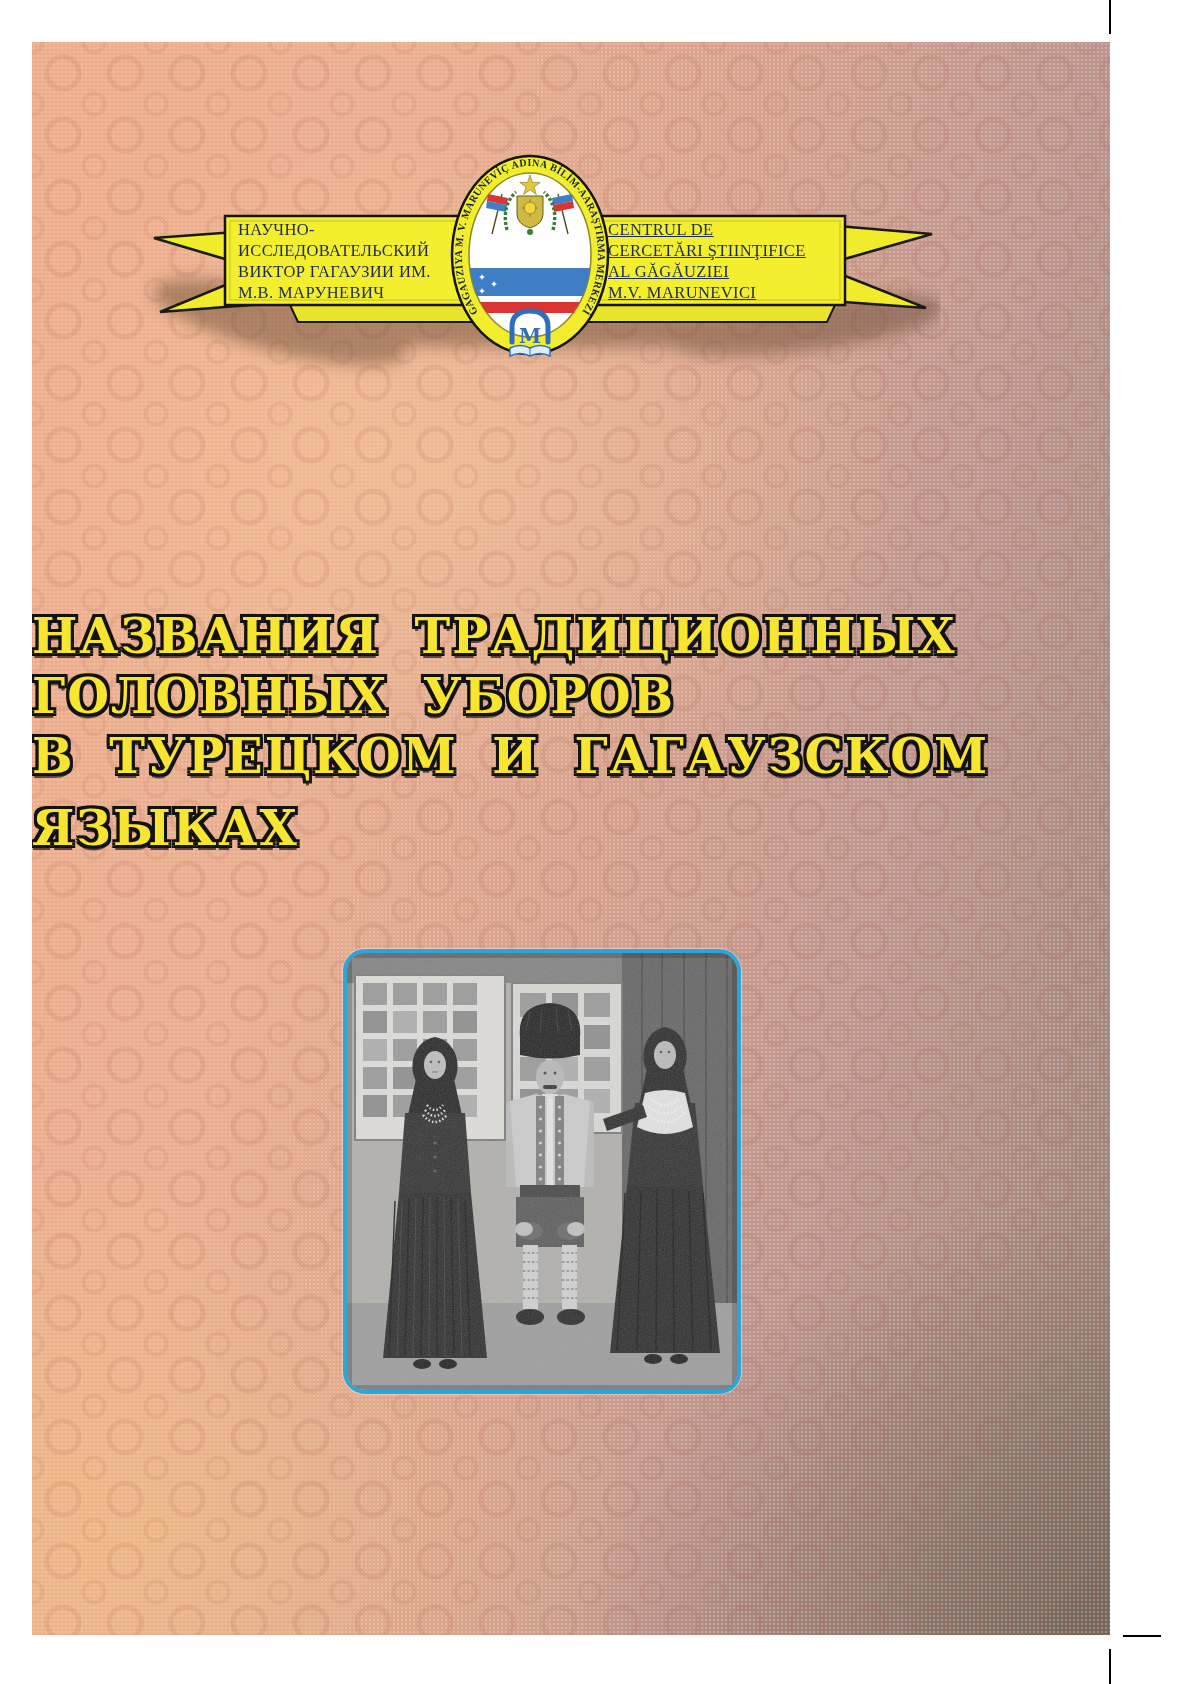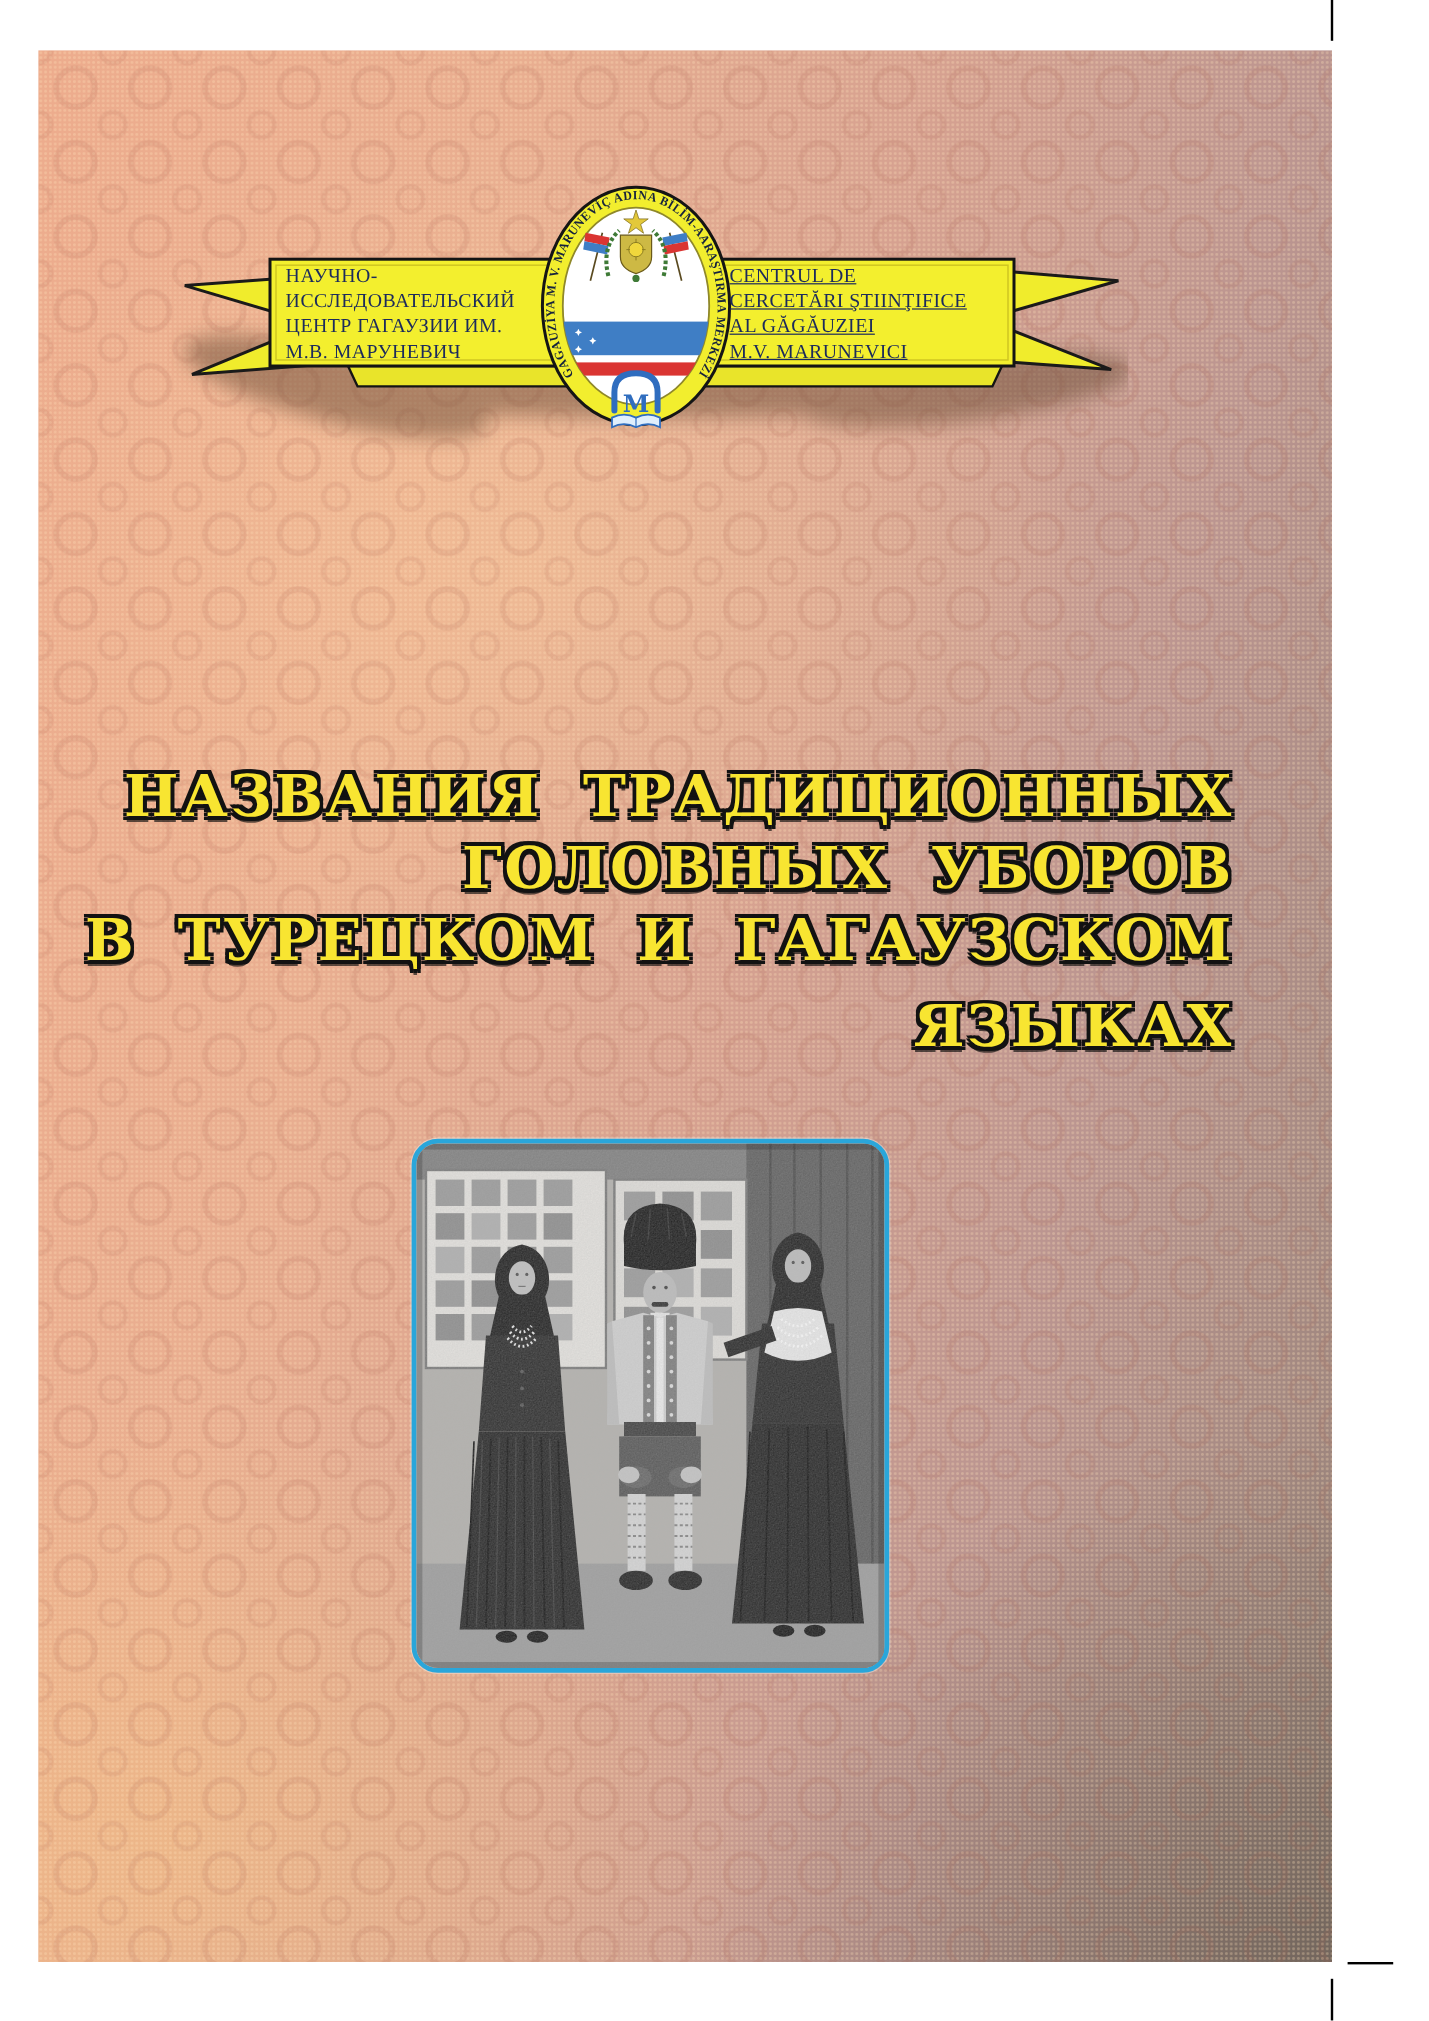--- a/index.html
+++ b/index.html
@@ -50,35 +50,35 @@
   .author{
     position:absolute;left:0;top:396px;width:996px;
     text-align:center;
     font-family:"Liberation Serif",serif;
     font-size:62px;letter-spacing:5px;word-spacing:14px;
     color:#eceff6;
     text-shadow:0 0 2px rgba(110,105,135,0.35), 0 2px 3px rgba(120,85,80,0.25);
   }
 
   
-  .title{position:absolute;left:0;top:592px;width:996px;text-align:right;}
+  .title{position:absolute;left:0;top:564px;width:996px;text-align:left;}
   .title-line{
     font-family:"DejaVu Serif","Liberation Serif",serif;
     font-weight:bold;
     font-size:48px;line-height:60px;
     letter-spacing:2px;word-spacing:16px;
     color:#f8e531;
     text-shadow:
       -3px -3px 0 #121212, 3px -3px 0 #121212,
       -3px  3px 0 #121212, 3px  3px 0 #121212,
       -3px  0   0 #121212, 3px  0   0 #121212,
        0   -3px 0 #121212, 0    3px 0 #121212,
        0    5px 0 rgba(10,10,10,0.65);
   }
-  .title-line.last{margin-top:12px;padding-left:16px;}
+  .title-line.last{margin-top:12px;}
 
   
   .photo-frame{
     position:absolute;left:311px;top:907px;width:390px;height:437px;
     border:4px solid #2aa6da;border-radius:22px;
     overflow:hidden;
     box-shadow:0 0 0 1px rgba(255,255,255,0.35);
     background:#b9b9b9;
   }
   .photo-frame svg{display:block;}
@@ -164,21 +164,21 @@
             <text x="390" y="193" text-anchor="middle" font-family="DejaVu Serif, serif" font-size="20" font-weight="bold" fill="#2f6dbf">M</text>
             <path d="M370,198 Q380,193 390,198 Q400,193 410,198 L410,206 Q400,201 390,206 Q380,201 370,206 z" fill="#dfeefc" stroke="#2f6dbf" stroke-width="1.5"></path>
             <line x1="390" y1="198" x2="390" y2="206" stroke="#2f6dbf" stroke-width="1"></line>
           </g>
         </g>
       </svg>
 
       <div class="banner-text left">
         <div>НАУЧНО-</div>
         <div>ИССЛЕДОВАТЕЛЬСКИЙ</div>
-        <div>ЦЕНТР ГАГАУЗИИ ИМ.</div>
+        <div>ВИКТОР ГАГАУЗИИ ИМ.</div>
         <div>М.В. МАРУНЕВИЧ</div>
       </div>
       <div class="banner-text right">
         <div>CENTRUL DE</div>
         <div>CERCETĂRI ŞTIINŢIFICE</div>
         <div>AL GĂGĂUZIEI</div>
         <div>M.V. MARUNEVICI</div>
       </div>
     </div>
 

